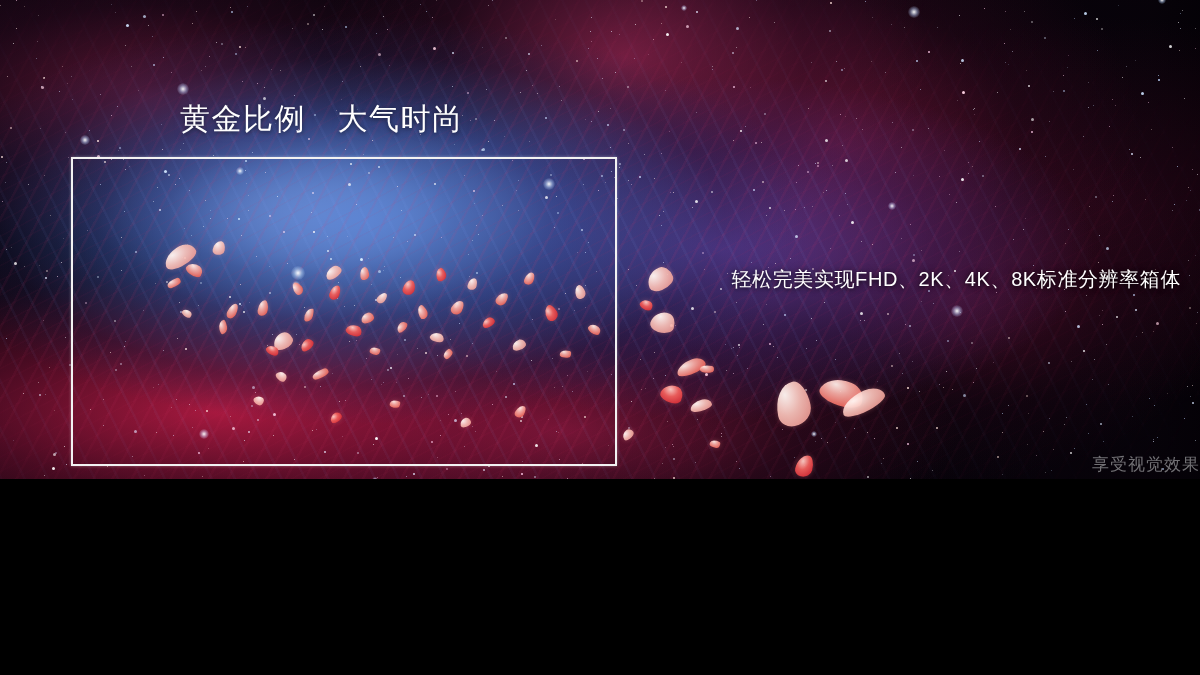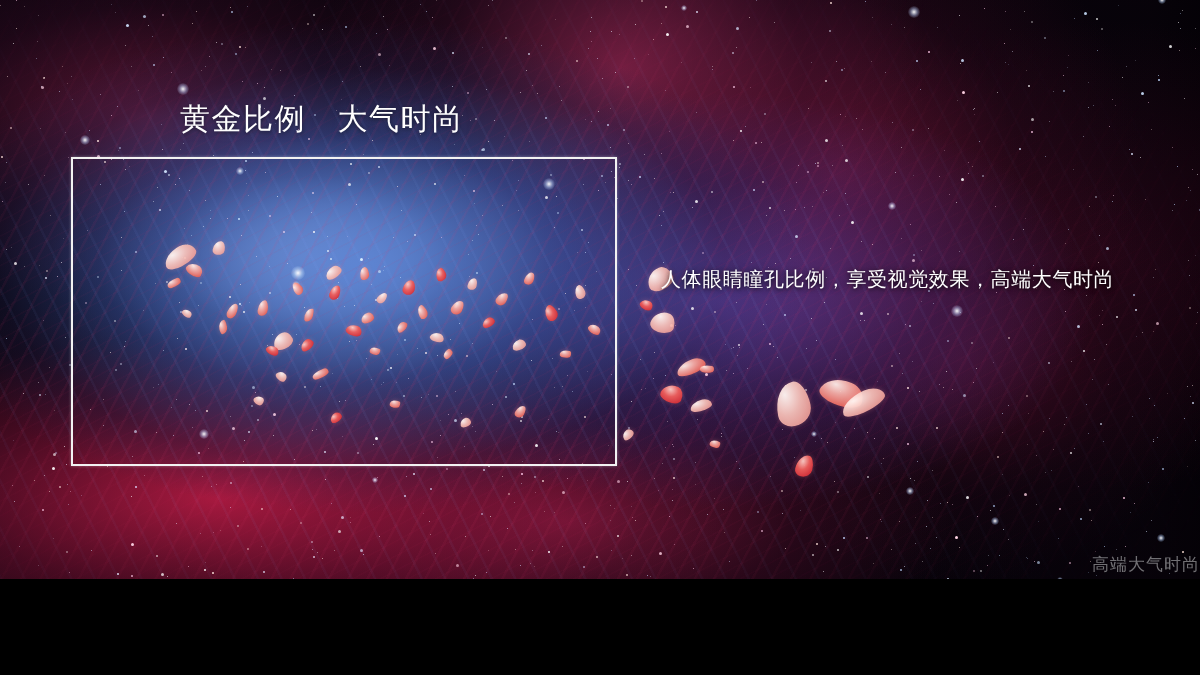--- a/index.html
+++ b/index.html
@@ -7,23 +7,24 @@
     margin: 0;
     padding: 0;
     background: #000;
   }
   body {
     font-family: "Liberation Sans", "DejaVu Sans", sans-serif;
   }
   #slide {
     position: relative;
     width: 1200px;
-    height: 579px;
+    height: 479px;
     overflow: hidden;
     background: #701a75;
+    text-align: right;
   }
 
   
   .layer {
     position: absolute;
     inset: 0;
     pointer-events: none;
   }
 
   #nebula-base {
@@ -230,18 +231,18 @@
       <div class="petal deep" style="left: 796px; top: 455px; width: 17px; height: 22px; transform: rotate(14deg);"></div>
       <div class="petal pale" style="left: 622px; top: 430px; width: 12px; height: 9px; transform: rotate(-36deg);"></div>
       <div class="petal sliver" style="left: 710px; top: 440px; width: 10px; height: 8px; transform: rotate(28deg);"></div>
     </div>
 
   <div id="panel-frame"></div>
 
   <div id="headline">黄金比例　大气时尚</div>
 
   <div id="body-text">
-    <div class="line">人体眼睛瞳孔比例，享受视觉效果，高端大气时尚</div>
+    <div class="line">轻松完美实现FHD、2K、4K、8K标准分辨率箱体</div>
   </div>
 
-  <div id="watermark">高端大气时尚</div>
+  <div id="watermark">享受视觉效果</div>
 
 </div>
 
 </body></html>

